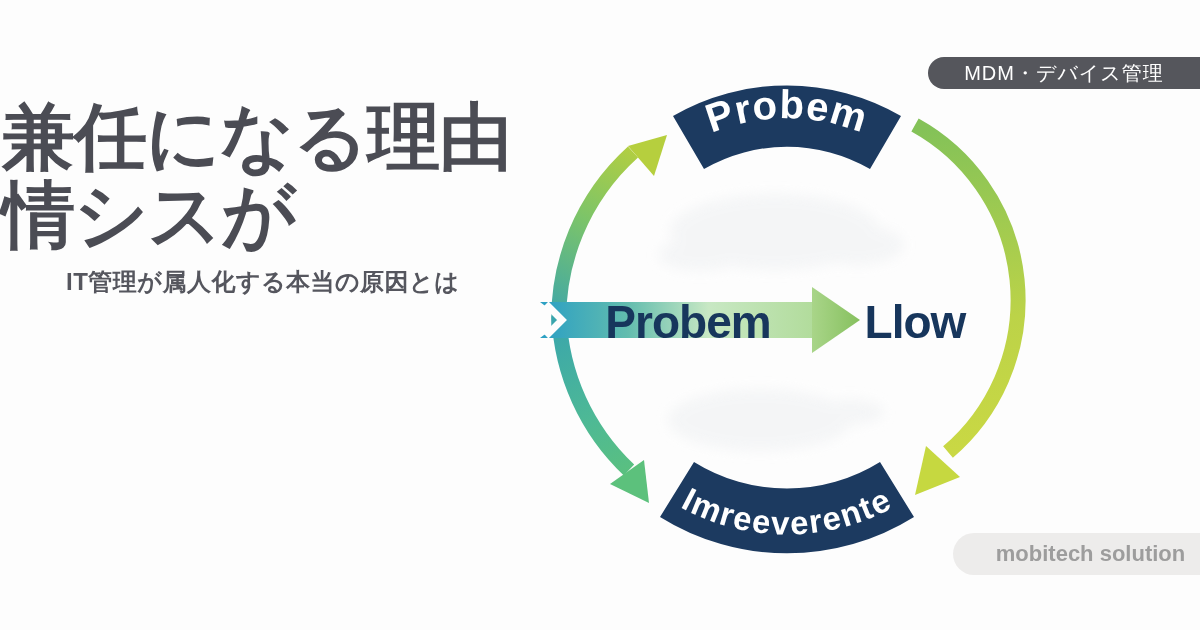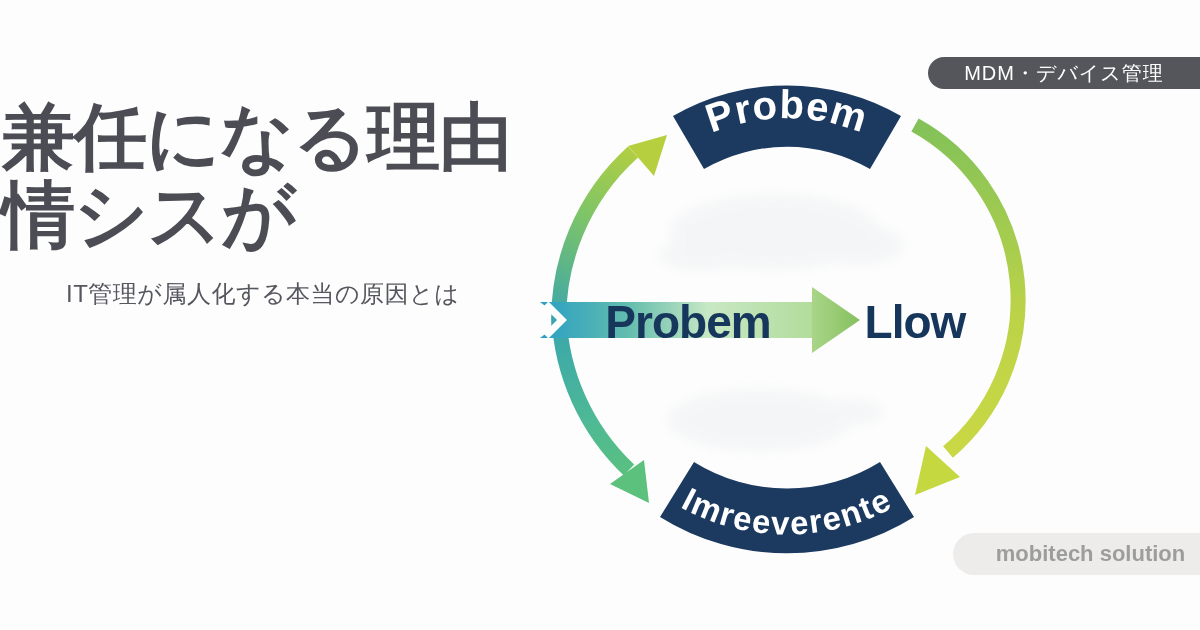--- a/index.html
+++ b/index.html
@@ -24,25 +24,24 @@
     font-size: 73px;
     line-height: 1.07;
     letter-spacing: -1px;
     white-space: nowrap;
   }
   .subtitle {
     position: absolute;
     left: 66px;
     top: 266px;
     color: #55565e;
-    font-weight: 400;
+    font-weight: 700;
     font-size: 24px;
     letter-spacing: 0.5px;
     white-space: nowrap;
-    margin-top: 12px;
   }
 
   
   .category-badge {
     position: absolute;
     top: 57px;
     right: 0;
     width: 272px;
     height: 32px;
     background: #55565c;

